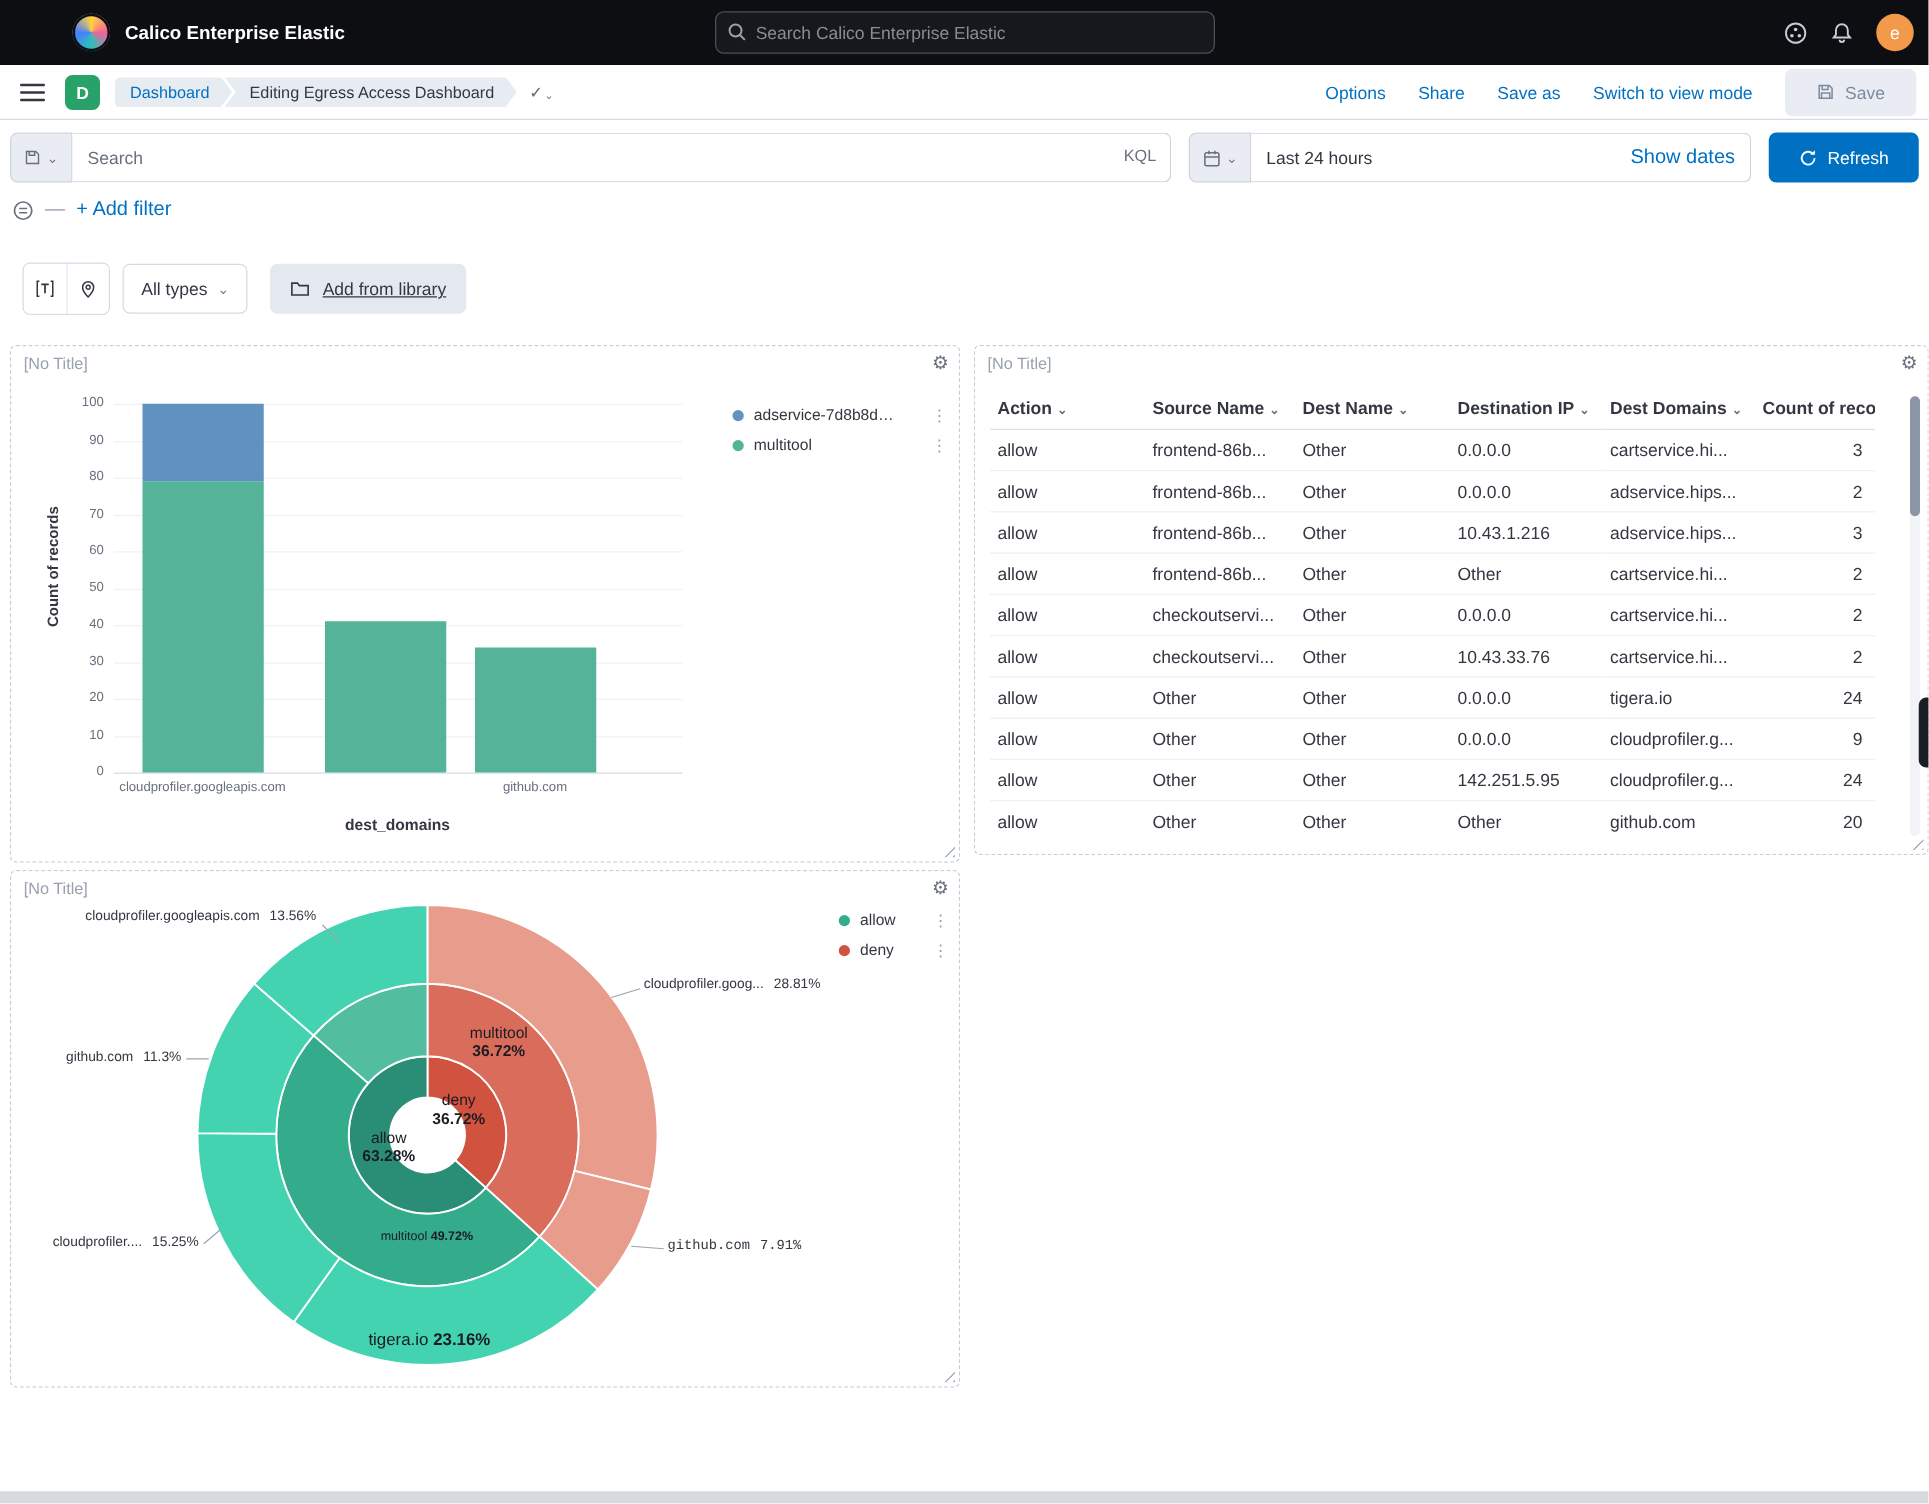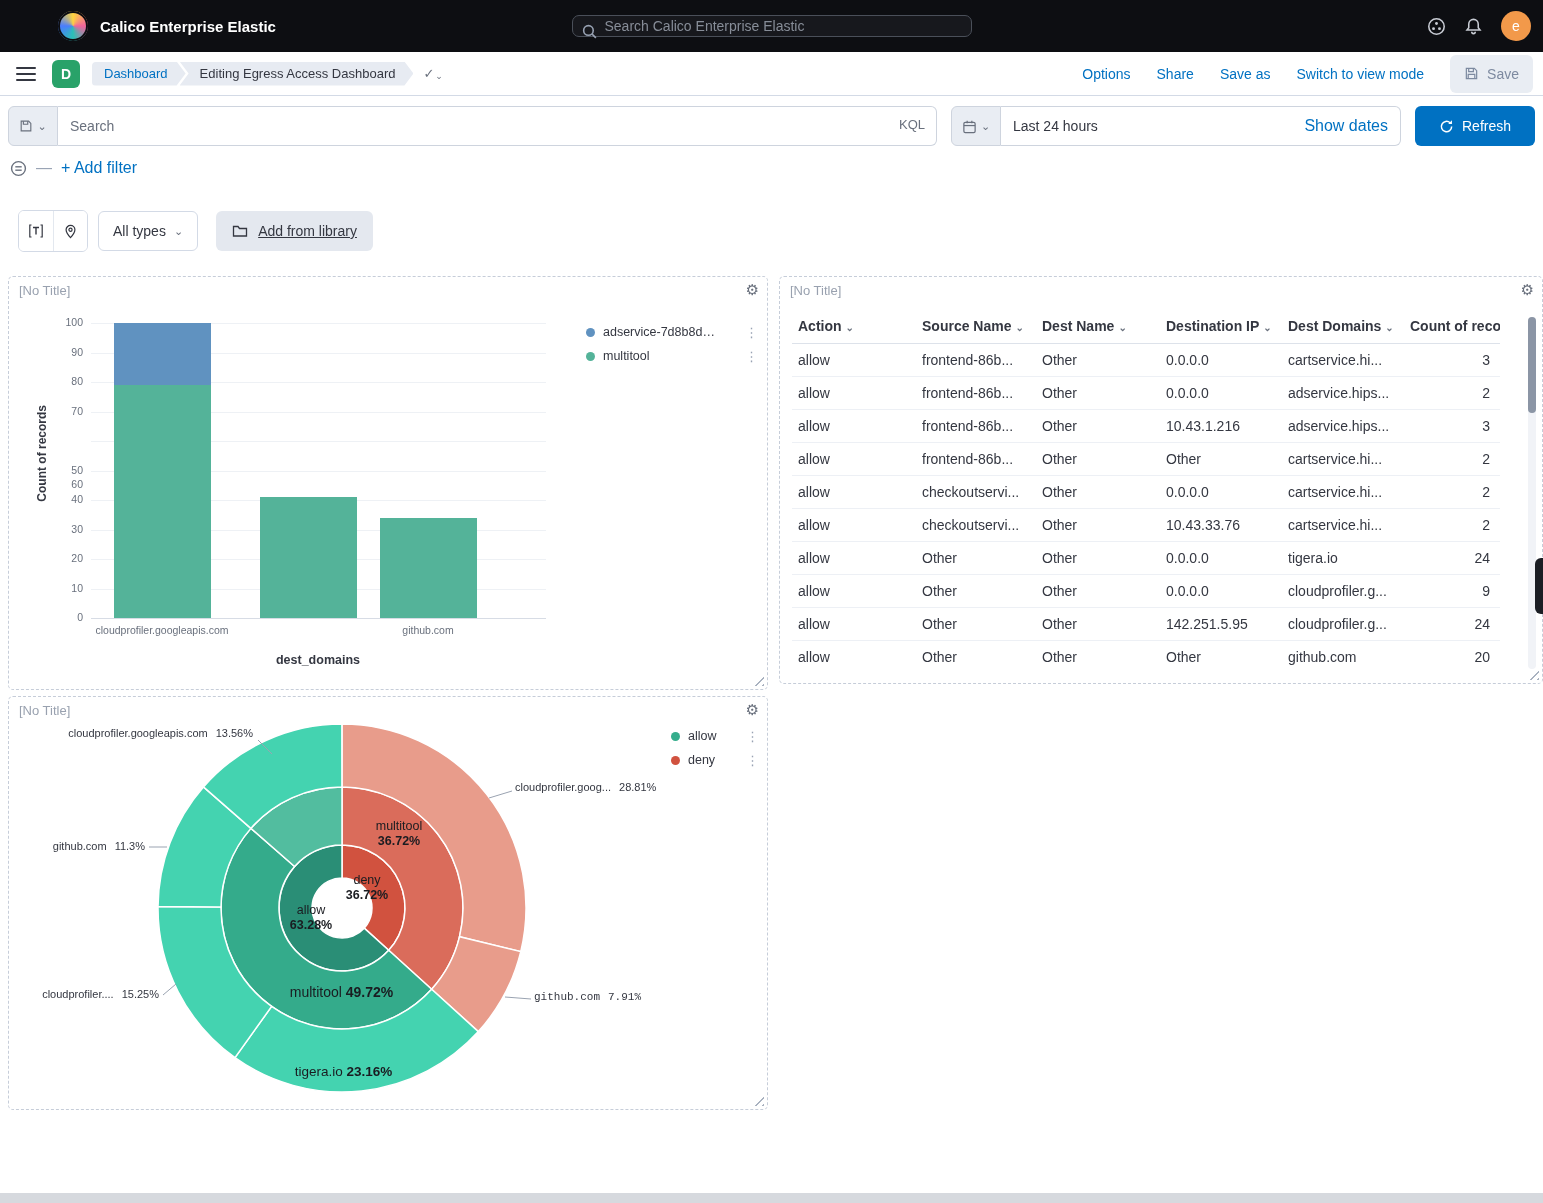--- a/index.html
+++ b/index.html
@@ -6,21 +6,21 @@
   body { background:#fff; }
   .page { position:relative; width:1543px; height:1203px; background:#fff;
           font-family:"Liberation Sans", sans-serif; color:#343741; overflow:hidden; }
 
   
   .topbar { position:absolute; left:0; right:0; top:0; height:52px; background:var(--topbar-bg,#0d0e12);
             display:flex; align-items:center; z-index:5;padding-left:44px; }
   .logo { width:30px; height:30px; border-radius:50%; margin-left:14px;
           background:conic-gradient(#ffd53e,#f2639c,#2bc1b6,#4a7dff,#ffd53e); box-shadow:inset 0 0 0 2px #0d0e12; }
   .app-title { color:#fff; font-weight:700; font-size:15px; margin-left:12px; }
-  .topsearch { position:absolute; left:50%; transform:translateX(-50%); width:400px; height:22px; }
+  .topsearch { position:absolute; left:50%; transform:translateX(-50%); width:400px; height:34px; }
   .topsearch input { width:100%; height:100%; background:#17181d; border:1px solid #4a4f59; border-radius:7px;
                      color:#d4dae5; padding:0 10px 0 32px; font:inherit; font-size:14px; outline:none; }
   .topsearch input::placeholder { color:#878d98; }
   .topsearch .mag { position:absolute; left:9px; top:8px; }
   .top-icons { position:absolute; right:12px; top:0; height:52px; display:flex; align-items:center; gap:18px; }
   .icon-plain { background:none; border:none; cursor:pointer; display:flex; }
   .avatar { width:30px; height:30px; border-radius:50%; background:var(--avatar-bg,#f2994a); color:#fff;
             display:flex; align-items:center; justify-content:center; font-size:14px; cursor:pointer; }
 
   
@@ -34,21 +34,21 @@
   .crumb { height:24px; display:flex; align-items:center; background:#e7ebf2; font-size:13px; white-space:nowrap; }
   .crumb.first { color:var(--accent,#0071c2); padding:0 18px 0 12px; border-radius:4px 0 0 4px;
                  clip-path:polygon(0 0,calc(100% - 9px) 0,100% 50%,calc(100% - 9px) 100%,0 100%); cursor:pointer; }
   .crumb.last  { color:#343741; margin-left:-6px; padding:0 18px 0 20px;
                  clip-path:polygon(0 0,calc(100% - 9px) 0,100% 50%,calc(100% - 9px) 100%,0 100%,9px 50%); }
   .edit-check { margin-left:10px; color:#69707d; font-size:13px; display:flex; align-items:flex-end; cursor:pointer; }
   .edit-check .sm { font-size:9px; margin-left:1px; }
   .nav-actions { margin-left:auto; display:flex; align-items:center; gap:26px; padding-right:10px; font-size:14px; }
   .nav-link { color:var(--accent,#0071c2); background:none; border:none; font:inherit; cursor:pointer; }
   .save-btn { height:38px; background:#e9edf3; border:none; border-radius:6px; color:#7d8aa0;
-              font:inherit; display:flex; align-items:center; gap:8px; padding:0 14px; cursor:default; }
+              font:inherit; display:flex; align-items:center; gap:8px; padding:0 25px; cursor:default; }
 
   
   .querybar { position:absolute; left:8px; right:8px; top:106px; height:40px; display:flex; align-items:stretch; }
   .sq-btn { width:50px; background:#e9edf3; border:1px solid #ced4de; border-radius:6px 0 0 6px;
             display:flex; align-items:center; justify-content:center; gap:4px; color:#69707d; cursor:pointer; }
   .search-wrap { flex:1; position:relative; }
   .search-wrap input { width:100%; height:100%; border:1px solid #ced4de; border-left:none; border-radius:0 6px 6px 0;
                        padding:0 48px 0 12px; font:inherit; font-size:14px; color:#343741; outline:none; }
   .search-wrap input::placeholder { color:#69707d; }
   .kql { position:absolute; right:12px; top:11px; color:#69707d; font-size:13px; cursor:pointer; }
@@ -274,21 +274,21 @@
         <div class="ytick" style="top: 258.5px;">10</div>
         <div class="gridline" style="top: 236px;"></div>
         <div class="ytick" style="top: 229px;">20</div>
         <div class="gridline" style="top: 206.5px;"></div>
         <div class="ytick" style="top: 199.5px;">30</div>
         <div class="gridline" style="top: 177px;"></div>
         <div class="ytick" style="top: 170px;">40</div>
         <div class="gridline" style="top: 147.5px;"></div>
         <div class="ytick" style="top: 140.5px;">50</div>
         <div class="gridline" style="top: 118px;"></div>
-        <div class="ytick" style="top: 111px; margin-top: 44px;">60</div>
+        <div class="ytick" style="top: 111px;">60</div>
         <div class="gridline" style="top: 88.5px;"></div>
         <div class="ytick" style="top: 81.5px;">70</div>
         <div class="gridline" style="top: 59px;"></div>
         <div class="ytick" style="top: 52px;">80</div>
         <div class="gridline" style="top: 29.5px;"></div>
         <div class="ytick" style="top: 22.5px;">90</div>
         <div class="gridline" style="top: 0px;"></div>
         <div class="ytick" style="top: -7px;">100</div>
         <div class="bar" style="left: 22.5px; width: 97px; bottom: 0px; height: 233.05px; background: rgb(84, 179, 153);"></div>
         <div class="bar" style="left: 22.5px; width: 97px; bottom: 233.05px; height: 61.95px; background: rgb(96, 146, 192);"></div>
@@ -455,21 +455,21 @@
         <div class="pct">36.72%</div>
     </div>
     <div class="sun-label" style="left:318px;top:176px;width:80px;">
       <div>deny</div>
         <div class="pct">36.72%</div>
     </div>
     <div class="sun-label" style="left:262px;top:206px;width:80px;">
       <div>allow</div>
         <div class="pct">63.28%</div>
     </div>
-    <div class="sun-label" style="left:250px;top:287px;width:165px;font-size:14px;text-align:center;">
+    <div class="sun-label" style="left:250px;top:287px;width:165px;font-size:10px;text-align:center;">
       <span>multitool</span> <span class="pct">49.72%</span>
     </div>
     <div class="sun-label" style="left:252px;top:367px;width:165px;font-size:13.5px;">
       <span>tigera.io</span> <span class="pct">23.16%</span>
     </div>
 
     <div class="callout" style="left:38px;width:206px;top:30px;text-align:right;">
       <span>cloudprofiler.googleapis.com</span><span class="pct">13.56%</span>
     </div>
     <div class="callout" style="left:506px;top:84px;">

